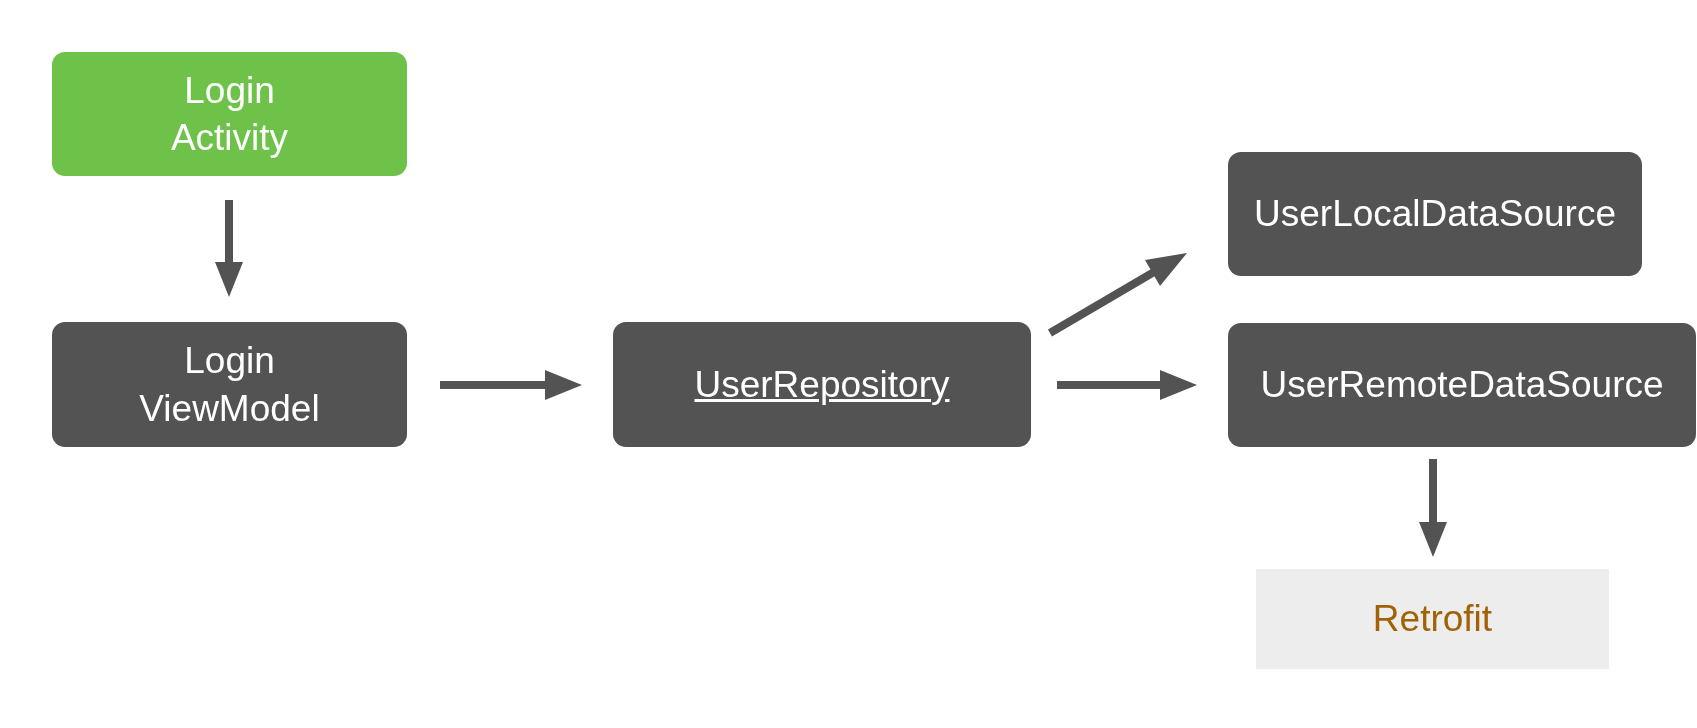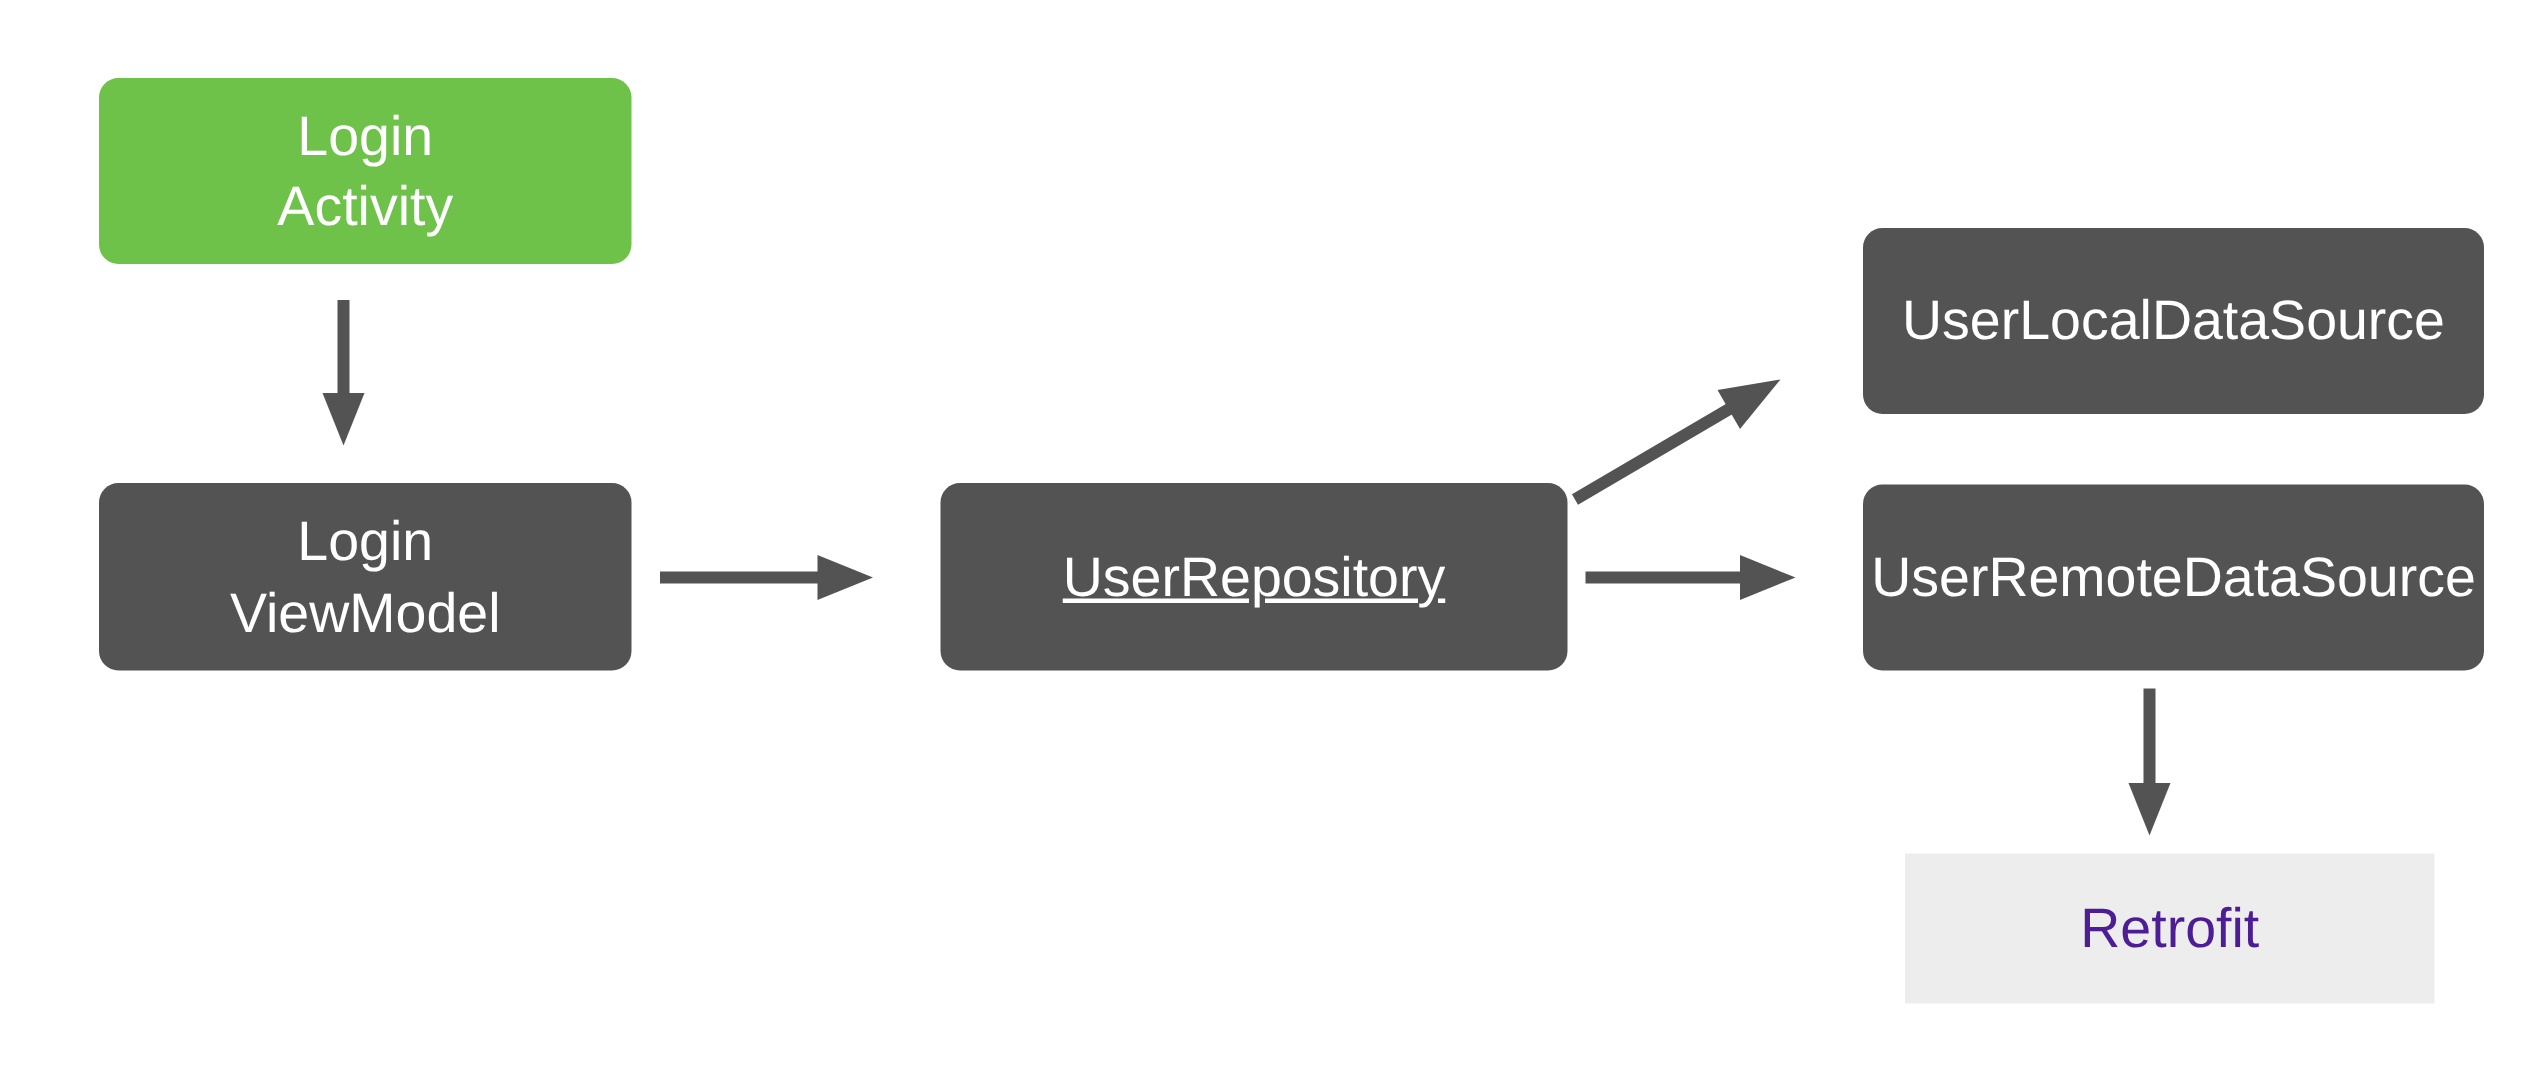--- a/index.html
+++ b/index.html
@@ -25,30 +25,29 @@
   .node {
     position: absolute;
     display: flex;
     align-items: center;
     justify-content: center;
     text-align: center;
     font-size: 37px;
     line-height: 1.28;
     border-radius: 13px;
     box-sizing: border-box;
-    margin-left: 14px;
   }
   .node .label {
     white-space: pre-line;
   }
   #n-login-activity   { left: 52px;   top: 52px;  width: 355px; height: 124px; }
   #n-login-viewmodel  { left: 52px;   top: 322px; width: 355px; height: 125px; }
   #n-user-repository  { left: 613px;  top: 322px; width: 418px; height: 125px; text-decoration: underline; }
   #n-user-local       { left: 1228px; top: 152px; width: 414px; height: 124px; }
-  #n-user-remote      { left: 1228px; top: 323px; width: 414px; height: 124px; }
+  #n-user-remote      { left: 1228px; top: 323px; width: 468px; height: 124px; }
   #n-retrofit         { left: 1256px; top: 569px; width: 353px; height: 100px; border-radius: 0; }
 </style>
 </head>
 <body>
 
 <div class="canvas" style="background: rgb(255, 255, 255);">
 
   <svg class="edges" viewBox="0 0 1697 728" xmlns="http://www.w3.org/2000/svg">
     <g>
       <line x1="229" y1="200" x2="229" y2="264" stroke-width="8" stroke="#535353"></line>
@@ -87,17 +86,17 @@
   </div>
 
   <div class="node" id="n-user-local" style="background: rgb(83, 83, 83); color: rgb(255, 255, 255);">
     <span class="label">UserLocalDataSource</span>
   </div>
 
   <div class="node" id="n-user-remote" style="background: rgb(83, 83, 83); color: rgb(255, 255, 255);">
     <span class="label">UserRemoteDataSource</span>
   </div>
 
-  <div class="node" id="n-retrofit" style="background: rgb(237, 237, 237); color: #4c1d95;">
+  <div class="node" id="n-retrofit" style="background: rgb(237, 237, 237); color: #a16207;">
     <span class="label">Retrofit</span>
   </div>
 
 </div>
 
 </body></html>

